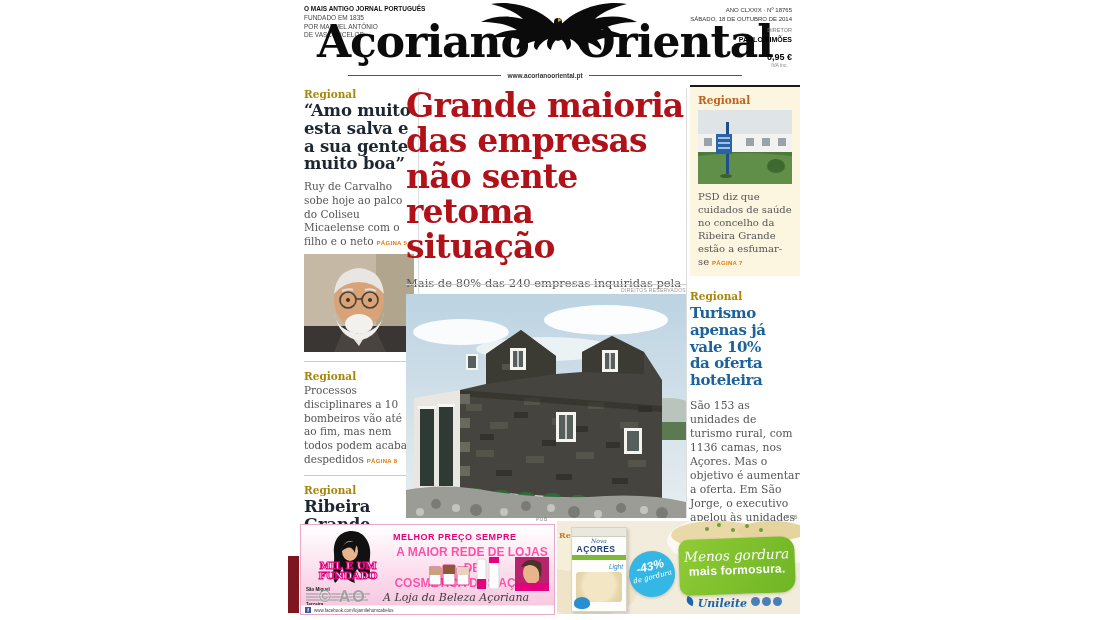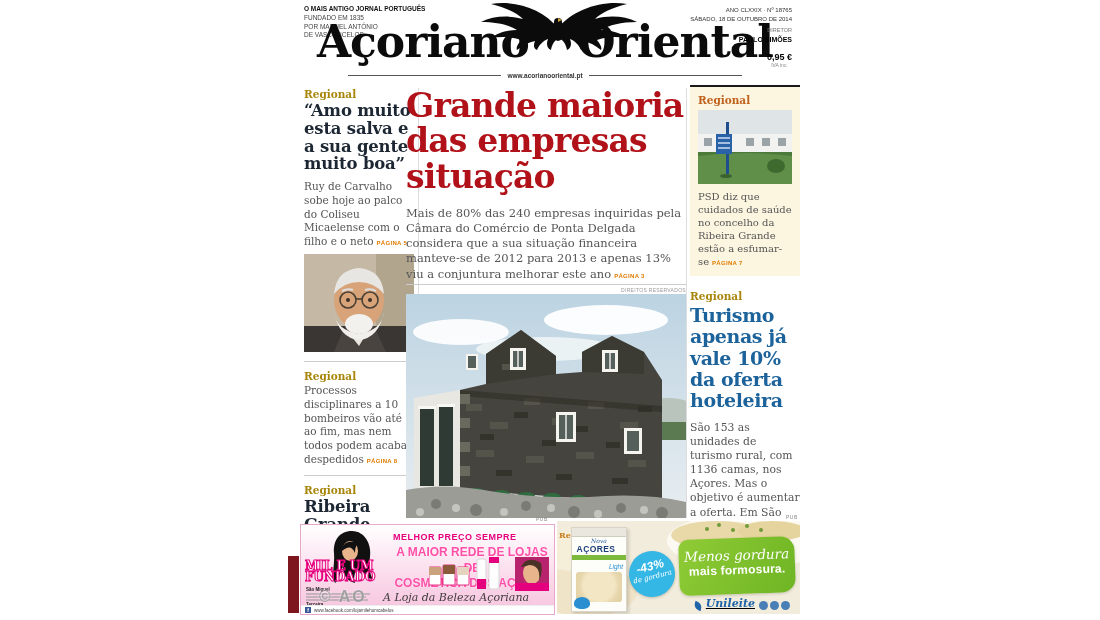--- a/index.html
+++ b/index.html
@@ -46,35 +46,35 @@
 
   
   .ruy-photo{width:110px;height:98px;background:#c9bfae;margin-top:6px;overflow:hidden;}
 
   
   .psd-box{background:#fcf5e0;border-top:2px solid #1a1a1a;padding:7px 8px 8px 8px;width:94px;}
   .psd-box .headline-sm{font-size:14.5px;}
   .psd-box .body-txt{font-size:10px;}
   .psd-photo{width:94px;height:74px;background:#d7dcde;margin:4px 0 6px 0;overflow:hidden;}
   .turismo{margin-top:14px;}
-  .turismo-headline{font-family:"DejaVu Serif",serif;font-weight:bold;font-size:19px;line-height:1.12;
+  .turismo-headline{font-family:"DejaVu Serif",serif;font-weight:bold;font-size:15px;line-height:1.12;
       color:#1c639b;letter-spacing:-0.4px;margin:3px 0 10px 0;}
   .turismo .body-txt{font-size:10.8px;}
 
   
   .pub{position:absolute;font-size:5px;color:#888;letter-spacing:.5px;}
   .ad-left{position:absolute;left:12px;top:524px;width:253px;height:89px;
       background:linear-gradient(180deg,#ffffff 0%,#fbdcec 55%,#f6c3de 100%);
       border:1px solid #e9a8c8;overflow:hidden;}
   .ad-right{position:absolute;left:269px;top:521px;width:243px;height:93px;background:#f4eedd;overflow:hidden;}
   .ad-edge{position:absolute;left:0px;top:556px;width:11px;height:57px;background:#7e1620;}
 
   .hairlogo{position:absolute;left:28px;top:4px;width:46px;height:56px;}
-  .logo-txt{position:absolute;left:4px;top:36px;width:86px;
-      font-family:"DejaVu Serif",serif;font-weight:bold;font-size:12px;line-height:.95;color:#fff;
+  .logo-txt{position:absolute;left:4px;top:36px;width:86px;text-align:center;
+      font-family:"DejaVu Serif",serif;font-weight:bold;font-size:10px;line-height:.95;color:#fff;
       -webkit-text-stroke:1px #e5007e;text-shadow:0 0 1px #e5007e;}
   .ad-head{position:absolute;left:92px;top:7px;width:158px;text-align:left;
       font-weight:bold;font-size:9px;color:#e5007e;letter-spacing:.5px;}
   .ad-sub{position:absolute;left:92px;top:20px;width:158px;text-align:center;
       font-weight:bold;font-size:12px;line-height:1.3;color:#ff4fa8;text-shadow:0 0 1px #fff;}
   .addr{position:absolute;left:5px;top:62px;width:70px;}
   .addr b{display:block;font-size:4.5px;color:#222;}
   .addr .bar{height:2px;background:#9a9a9a;opacity:.55;margin:1px 0;}
   .script-line{position:absolute;left:60px;top:66px;width:190px;text-align:center;
       font-family:"DejaVu Serif",serif;font-style:italic;font-size:11px;color:#3c3c3c;}
@@ -103,21 +103,21 @@
   .carton .splash{position:absolute;left:2px;bottom:2px;width:16px;height:12px;background:#2a8fd0;border-radius:50% 50% 40% 40%;}
   .badge{position:absolute;left:72px;top:30px;width:46px;height:46px;border-radius:50%;background:#35b7e5;
       transform:rotate(-14deg);color:#fff;text-align:center;box-shadow:0 1px 3px rgba(0,0,0,.2);}
   .badge .b1{font-size:12px;font-weight:bold;font-style:italic;margin-top:8px;}
   .badge .b2{font-family:"DejaVu Serif",serif;font-style:italic;font-size:7px;}
   .gbanner{position:absolute;left:122px;top:17px;width:116px;height:56px;border-radius:10px 14px 14px 10px;
       background:linear-gradient(120deg,#8fcb36 0%,#6fb524 100%);transform:rotate(-2deg);
       color:#fff;text-align:center;box-shadow:0 1px 3px rgba(0,0,0,.18);}
   .gbanner .g1{font-family:"DejaVu Serif",serif;font-style:italic;font-size:13.5px;margin-top:9px;}
   .gbanner .g2{font-weight:bold;font-size:12px;letter-spacing:.2px;}
-  .unileite{position:absolute;right:10px;bottom:4px;display:flex;align-items:flex-end;gap:4px;text-decoration:underline;}
+  .unileite{position:absolute;right:18px;bottom:4px;display:flex;align-items:flex-start;gap:4px;}
   .unileite .name{font-family:"DejaVu Serif",serif;font-style:italic;font-weight:bold;font-size:11px;color:#1f63a8;}
   .unileite .leaf{width:8px;height:8px;background:#1f63a8;border-radius:0 80% 0 80%;transform:rotate(20deg);}
   .unileite .dots{display:flex;gap:2px;}
   .unileite .dots span{width:9px;height:9px;border-radius:50%;background:#2b6cb0;opacity:.85;display:block;}
 </style>
 </head>
 <body>
 
 <div class="page">
 
@@ -209,20 +209,21 @@
       <div class="kicker">Regional</div>
       <div class="headline-sm">Ribeira Grande fecha fundação mas salva empregos</div>
 
     </div>
   </div>
 
   <div class="col2">
     <div class="main-headline">
       <div>Grande maioria</div>
       <div>das empresas</div>
+      <div>não sente retoma</div>
       <div>situação</div>
     </div>
     <div class="main-sub"><span>Mais de 80% das 240 empresas inquiridas pela Câmara do Comércio de Ponta Delgada considera que a sua situação financeira manteve-se de 2012 para 2013 e apenas 13% viu a conjuntura melhorar este ano</span><span class="pageref">PÁGINA 3</span>
     </div>
 
     <div class="main-rule"></div>
     <div class="photo-credit">DIREITOS RESERVADOS</div>
 
     <div class="main-photo">
       <svg width="280" height="224" viewBox="0 0 280 224">

